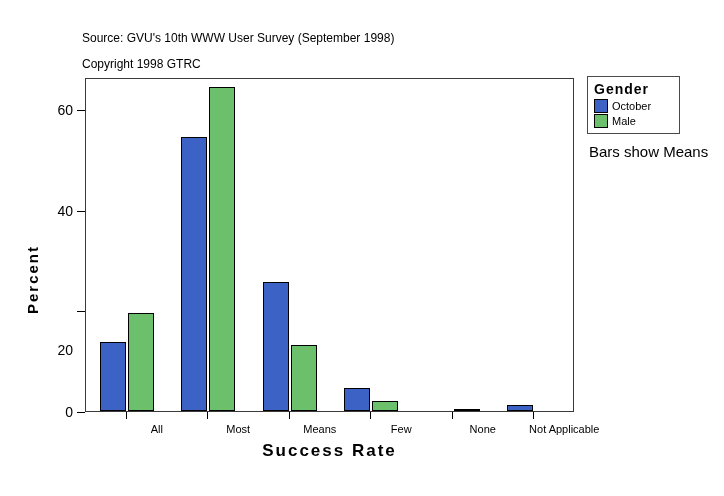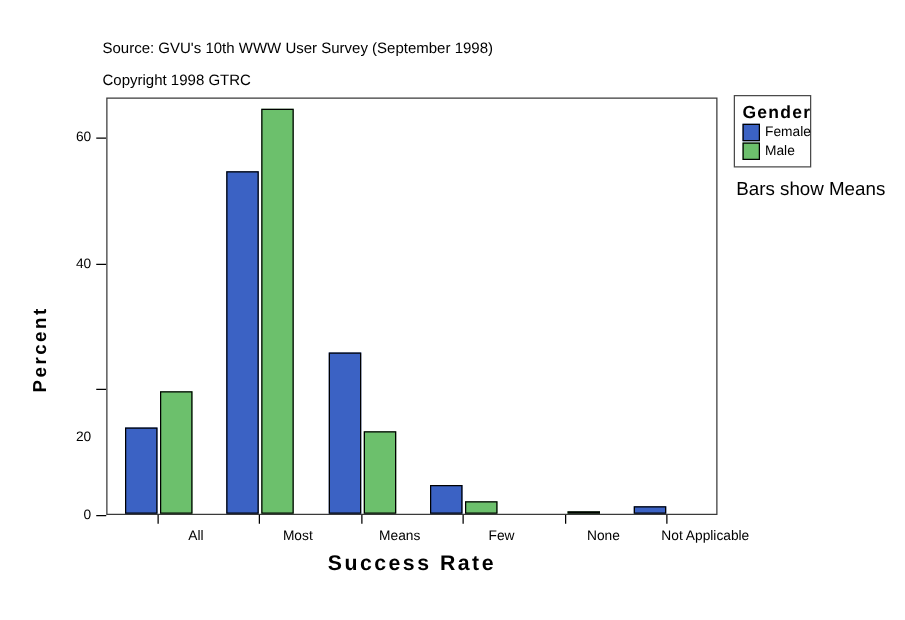--- a/index.html
+++ b/index.html
@@ -18,41 +18,41 @@
     border:1px solid #3a3a3a;box-sizing:border-box;background:#fff;
   }
   #bars-layer{position:absolute;left:0;top:0;right:0;bottom:0;}
   .bar{position:absolute;bottom:0;border:1px solid #000;box-sizing:border-box;}
   .bar.female{background:#3b62c4;}
   .bar.male{background:#6cc06c;}
 
   
   #y-axis{position:absolute;left:0;top:0;width:85px;height:496px;}
   .y-tick{position:absolute;right:0;width:8px;height:1px;background:#000;}
-  .y-label{position:absolute;right:12px;font-size:11px;text-align:right;
+  .y-label{position:absolute;right:12px;font-size:14px;text-align:right;
            transform:translateY(-50%);white-space:nowrap;}
   #y-axis-title{
     position:absolute;left:24px;top:245px;
     font-size:15px;font-weight:bold;letter-spacing:2px;
     writing-mode:vertical-rl;transform:rotate(180deg);
     transform-origin:center;white-space:nowrap;
   }
 
   
   .x-tick{position:absolute;top:412px;width:1px;height:7px;background:#000;}
   .x-label{position:absolute;top:423px;font-size:11px;text-align:center;
            transform:translateX(-50%);white-space:nowrap;margin-left:31px;}
   #x-axis-title{
     position:absolute;top:441px;left:85px;width:489px;text-align:center;
     font-size:17px;font-weight:bold;letter-spacing:2px;
   }
 
   
   #legend-box{
-    position:absolute;left:587px;top:76px;width:62px;
+    position:absolute;left:587px;top:76px;width:93px;
     border:1px solid #4a4a4a;background:#fff;
     padding:4px 6px 5px 6px;box-sizing:border-box;
   }
   #legend-title{font-size:14px;font-weight:bold;letter-spacing:1px;margin-bottom:2px;}
   .legend-row{display:flex;align-items:center;gap:4px;margin-top:1px;}
   .legend-swatch{width:12px;height:12px;border:1px solid #000;flex:0 0 auto;}
   .legend-label{font-size:11px;line-height:12px;}
   #legend-note{position:absolute;left:589px;top:143px;font-size:15px;white-space:nowrap;}
 </style>
 </head>
@@ -87,21 +87,21 @@
       <div class="bar female" title="Female / Not Applicable: 1.2%" style="left: 421.25px; width: 26px; height: 6.04px; background: rgb(59, 98, 196);"></div>
     </div>
 </div>
 
 <div id="x-axis-title">Success Rate</div>
 
 <div id="legend-box">
   <div id="legend-title">Gender</div>
   <div class="legend-row">
     <span class="legend-swatch" style="background: rgb(59, 98, 196);"></span>
-    <span class="legend-label">Female</span>
+    <span class="legend-label">October</span>
   </div>
   <div class="legend-row">
     <span class="legend-swatch" style="background: rgb(108, 192, 108);"></span>
     <span class="legend-label">Male</span>
   </div>
 </div>
 <div id="legend-note">Bars show Means</div>
 
 <div class="x-tick" style="left: 125.75px;"></div>
 <div class="x-label" style="left: 125.75px;">All</div>

